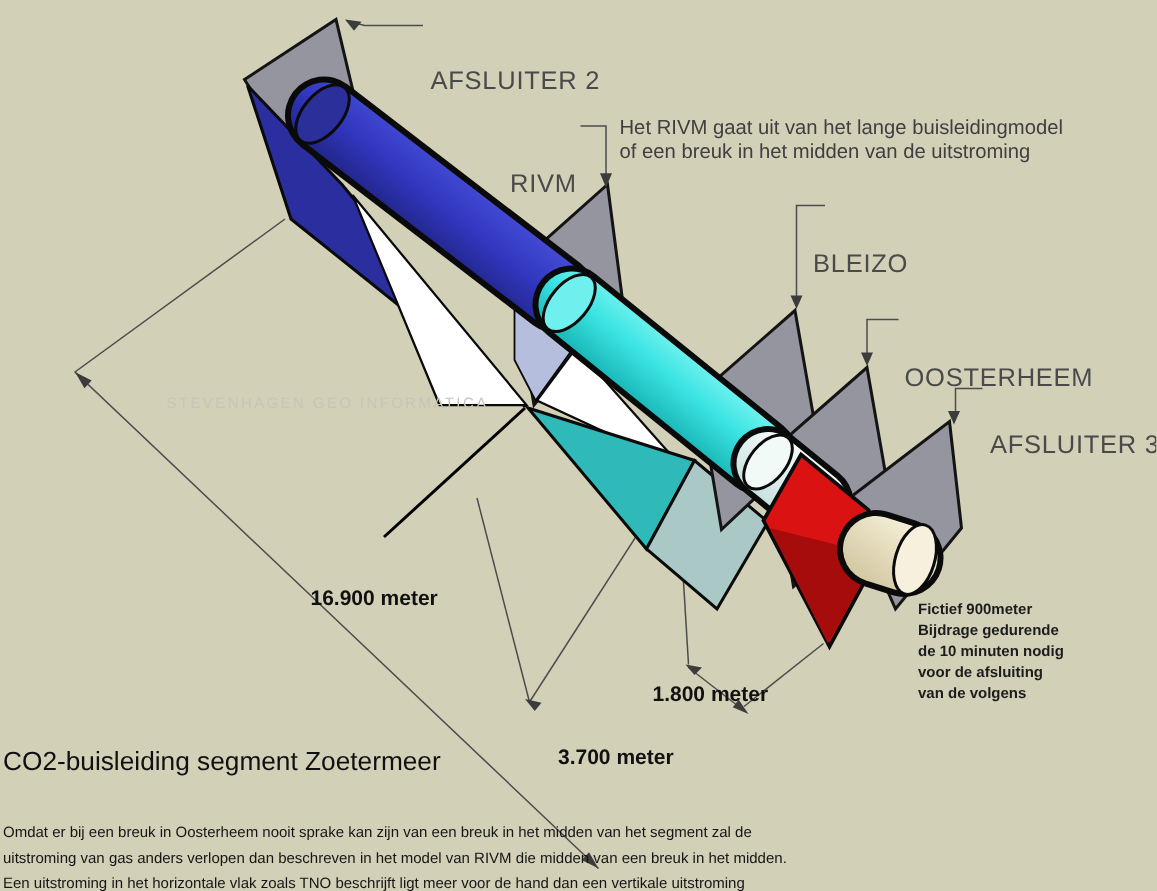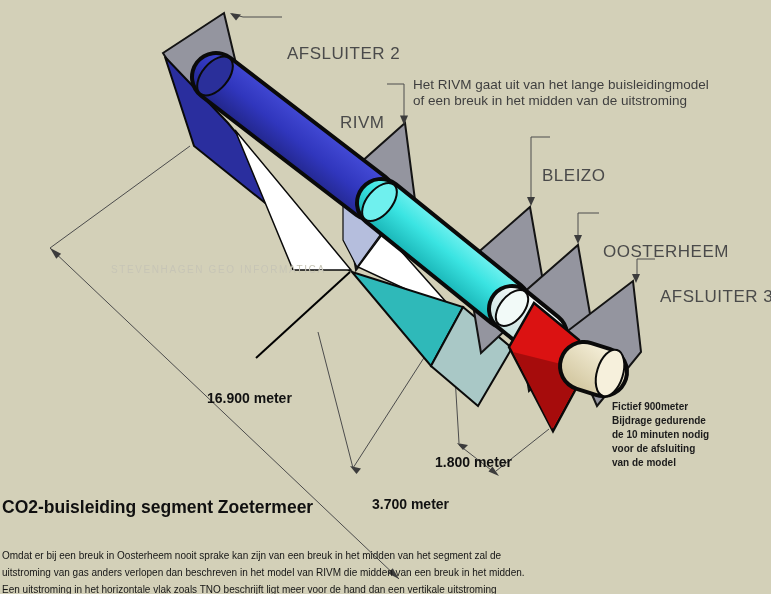--- a/index.html
+++ b/index.html
@@ -5,21 +5,21 @@
   html,body{margin:0;padding:0;}
   body{font-family:"Liberation Sans",sans-serif;background:#d3d0b8;}
   .canvas{position:relative;width:771px;height:594px;overflow:hidden;background:#d3d0b8;}
   .canvas svg{position:absolute;left:0;top:0;}
   .txt{position:absolute;white-space:nowrap;}
   .arch{font-size:17px;letter-spacing:.5px;color:#4a4a4a;font-weight:400;margin-top:37px;}
   .ann{font-size:13.5px;line-height:16px;color:#3f3f3f;}
   .dim{font-size:14px;font-weight:700;color:#111;}
   .note{font-size:10px;font-weight:700;line-height:14px;color:#1c1c1c;}
   .wm{font-size:10px;letter-spacing:1.6px;color:#c7c5b6;margin-top:11px;}
-  .title{font-size:17.5px;font-weight:700;color:#101010;}
+  .title{font-size:17.5px;font-weight:400;color:#101010;}
   .body-line{font-size:10px;line-height:17.4px;color:#151515;margin-top:28px;}
   
   .p-wm{left:111px;top:253px;}
   .p-afs2{left:287px;top:7px;}
   .p-rivm{left:340px;top:76px;}
   .p-ann{left:413px;top:77px;}
   .p-bleizo{left:542px;top:129px;}
   .p-oost{left:603px;top:205px;}
   .p-afs3{left:660px;top:250px;}
   .p-note{left:612px;top:400px;}
@@ -150,21 +150,21 @@
 <div class="txt ann p-ann">
   <div>Het RIVM gaat uit van het lange buisleidingmodel</div>
   <div>of een breuk in het midden van de uitstroming</div>
 </div>
 
 <div class="txt note p-note">
   <div>Fictief 900meter</div>
   <div>Bijdrage gedurende</div>
   <div>de 10 minuten nodig</div>
   <div>voor de afsluiting</div>
-  <div>van de model</div>
+  <div>van de volgens</div>
 </div>
 
 <div class="txt dim p-d169">16.900 meter</div>
 <div class="txt dim p-d18">1.800 meter</div>
 <div class="txt dim p-d37">3.700 meter</div>
 
 <div class="txt title p-title">CO2-buisleiding segment Zoetermeer</div>
 <div class="txt body-line p-body1">Omdat er bij een breuk in Oosterheem nooit sprake kan zijn van een breuk in het midden van het segment zal de</div>
 <div class="txt body-line p-body2">uitstroming van gas anders verlopen dan beschreven in het model van RIVM die midden van een breuk in het midden.</div>
 <div class="txt body-line p-body3">Een uitstroming in het horizontale vlak zoals TNO beschrijft ligt meer voor de hand dan een vertikale uitstroming</div>

